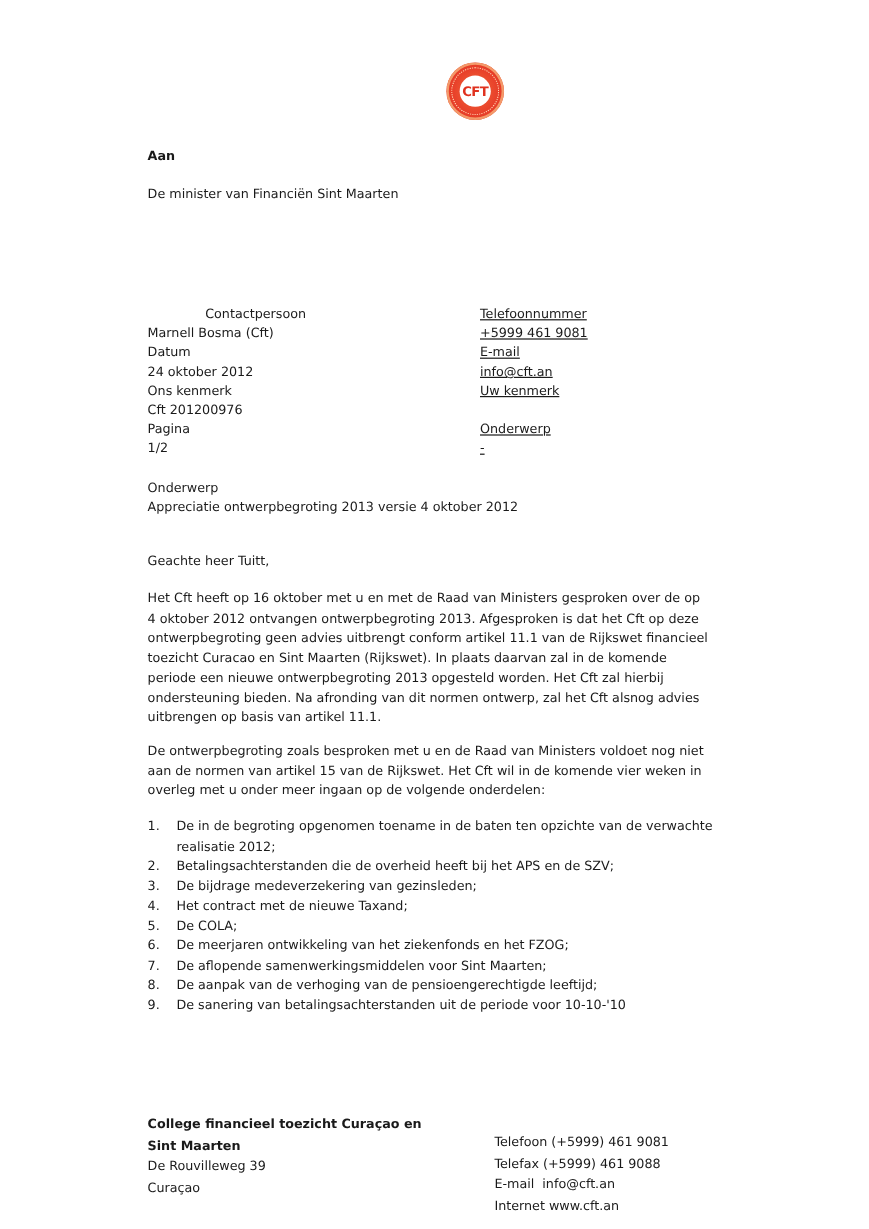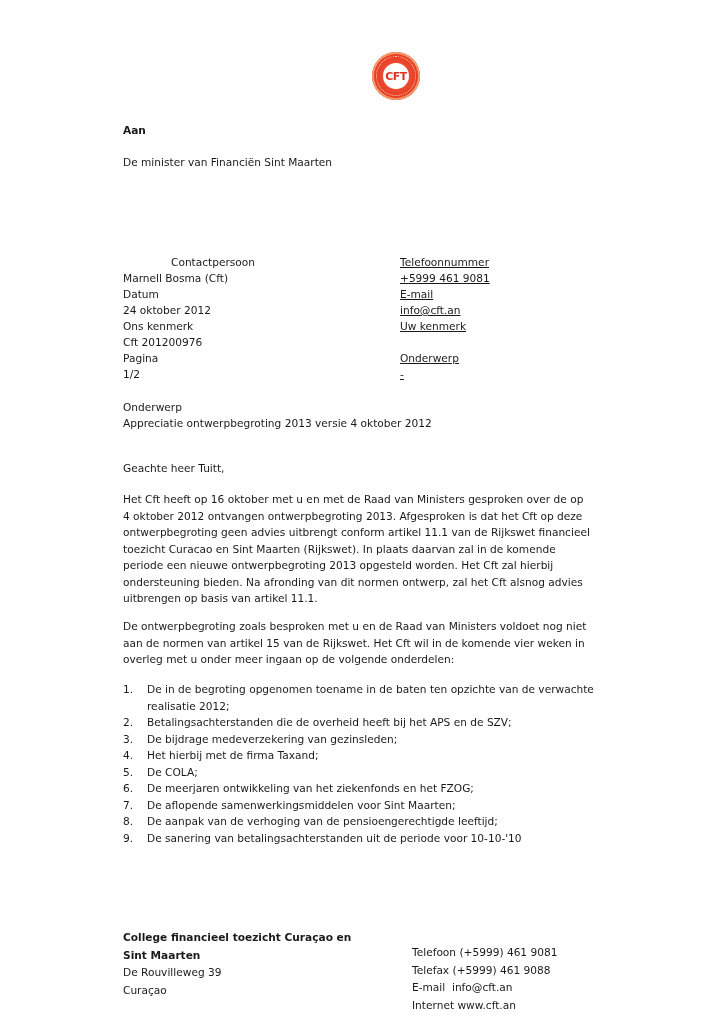--- a/index.html
+++ b/index.html
@@ -99,21 +99,21 @@
   <li>
       <span class="num">2.</span>
       <span class="txt">Betalingsachterstanden die de overheid heeft bij het APS en de SZV;</span>
     </li>
   <li>
       <span class="num">3.</span>
       <span class="txt">De bijdrage medeverzekering van gezinsleden;</span>
     </li>
   <li>
       <span class="num">4.</span>
-      <span class="txt">Het hierbij met de firma Taxand;</span>
+      <span class="txt">Het contract met de nieuwe Taxand;</span>
     </li>
   <li>
       <span class="num">5.</span>
       <span class="txt">De COLA;</span>
     </li>
   <li>
       <span class="num">6.</span>
       <span class="txt">De meerjaren ontwikkeling van het ziekenfonds en het FZOG;</span>
     </li>
   <li>

